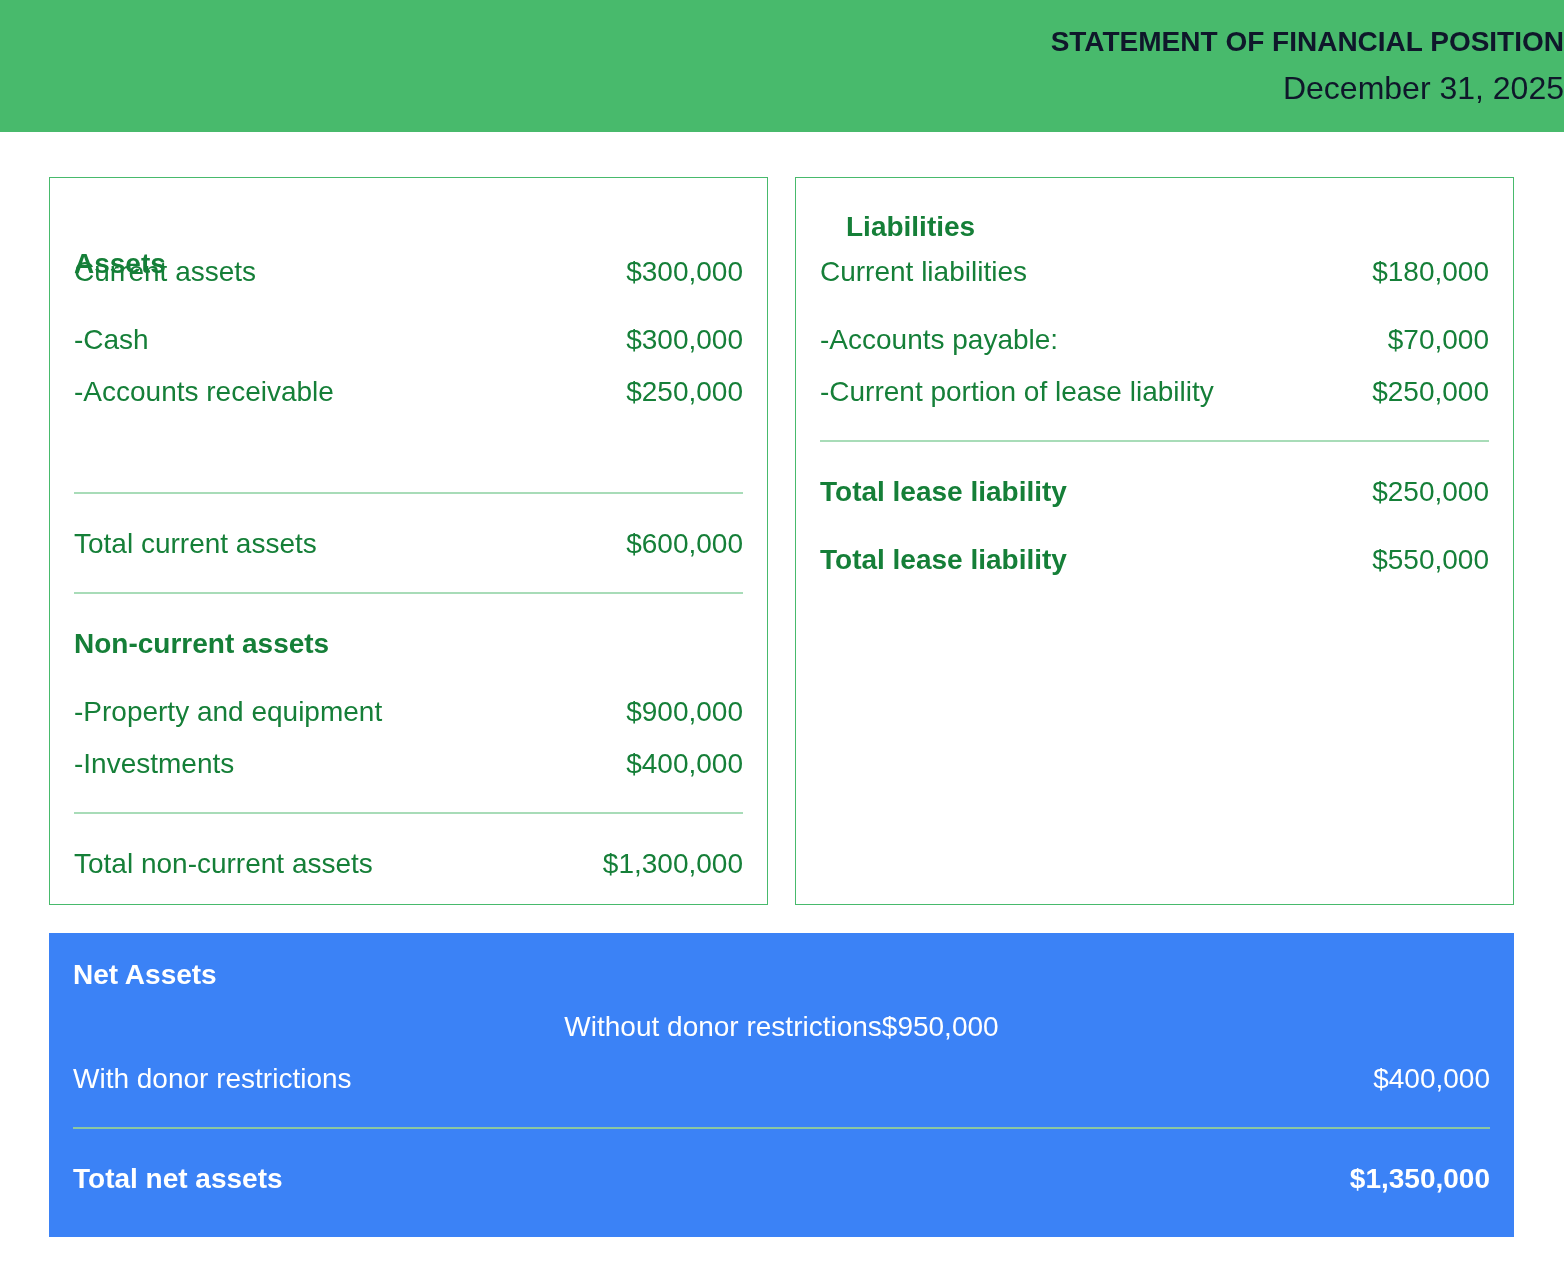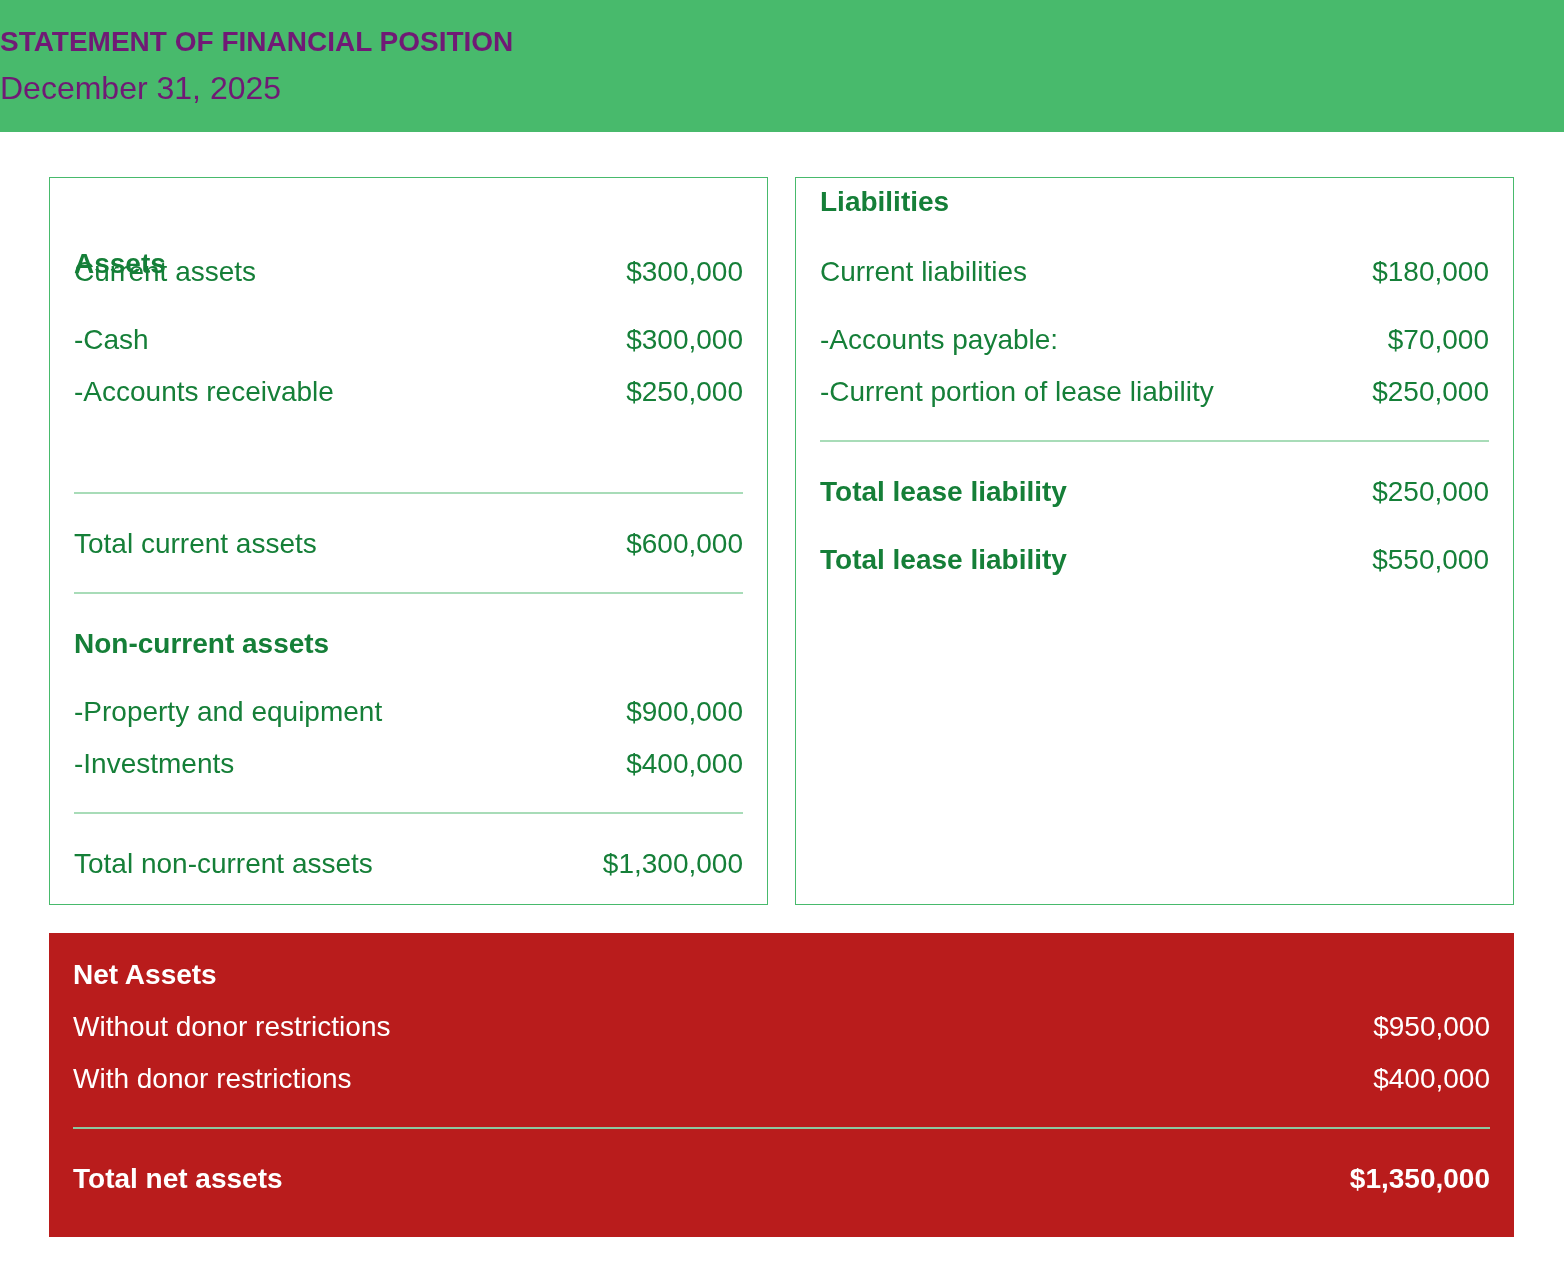--- a/index.html
+++ b/index.html
@@ -1,34 +1,34 @@
 <!DOCTYPE html>
 <html><head>
 <meta charset="utf-8">
 <style>
   * { box-sizing: border-box; margin: 0; padding: 0; }
   html, body { width: 1564px; height: 1277px; background: #ffffff; }
   body { font-family: "Liberation Sans", "DejaVu Sans", sans-serif; color: #157f38; position: relative; overflow: hidden; }
 
-  .header { position: absolute; left: 0; top: 0; width: 1564px; height: 132px; background: #48ba6c; color: #701a75; text-align: left; }
+  .header { position: absolute; left: 0; top: 0; width: 1564px; height: 132px; background: #48ba6c; color: #0f172a; text-align: right; }
   .header .title { position: absolute; left: 0; right: 0; top: 26px; font-size: 28px; font-weight: bold; letter-spacing: 0px; }
   .header .date { position: absolute; left: 0; right: 0; top: 70px; font-size: 32px; font-weight: normal; }
 
   .panel { position: absolute; top: 177px; height: 728px; border: 1.5px solid #48ba6c; background: #ffffff; }
   .panel.left { left: 49px; width: 719px; }
   .panel.right { left: 795px; width: 719px; }
 
   .row { position: absolute; left: 24px; right: 24px; height: 34px; display: flex; justify-content: space-between; align-items: center; font-size: 28px; }
   .row .label { white-space: nowrap; }
   .row .value { white-space: nowrap; text-align: right; }
   .bold { font-weight: bold; }
 
   .divider { position: absolute; left: 24px; right: 24px; height: 2px; background: #a8dcb8; }
 
-  .net { position: absolute; left: 49px; top: 933px; width: 1465px; height: 304px; background: #b91c1c; color: #ffffff; }
+  .net { position: absolute; left: 49px; top: 933px; width: 1465px; height: 304px; background: #3b82f6; color: #ffffff; }
   .net .divider { background: #8cc7a0; }
 </style>
 </head>
 <body>
 
 <div class="header">
   <div class="title">STATEMENT OF FINANCIAL POSITION</div>
   <div class="date">December 31, 2025</div>
 </div>
 
@@ -66,21 +66,21 @@
     <span class="value">$400,000</span>
   </div>
   <div class="divider" style="top:634px;"></div>
   <div class="row" style="top:669px;">
     <span class="label">Total non-current assets</span>
     <span class="value">$1,300,000</span>
   </div>
 </div>
 
 <div class="panel right">
-  <div class="row bold" style="top:7px;">
+  <div class="row bold" style="top:32px;margin-left:26px;">
     <span class="label">Liabilities</span>
   </div>
   <div class="row" style="top:77px;">
     <span class="label">Current liabilities</span>
     <span class="value">$180,000</span>
   </div>
   <div class="row" style="top:145px;">
     <span class="label">-Accounts payable:</span>
     <span class="value">$70,000</span>
   </div>
@@ -96,21 +96,21 @@
   <div class="row bold" style="top:365px;">
     <span class="label">Total lease liability</span>
     <span class="value" style="font-weight:normal;">$550,000</span>
   </div>
 </div>
 
 <div class="net">
   <div class="row bold" style="top:25px;">
     <span class="label">Net Assets</span>
   </div>
-  <div class="row" style="top:77px;">
+  <div class="row" style="top:77px;justify-content:center;">
     <span class="label">Without donor restrictions</span>
     <span class="value">$950,000</span>
   </div>
   <div class="row" style="top:129px;">
     <span class="label">With donor restrictions</span>
     <span class="value">$400,000</span>
   </div>
   <div class="divider" style="top:194px;"></div>
   <div class="row bold" style="top:229px;gap:40px;">
     <span class="label">Total net assets</span>

